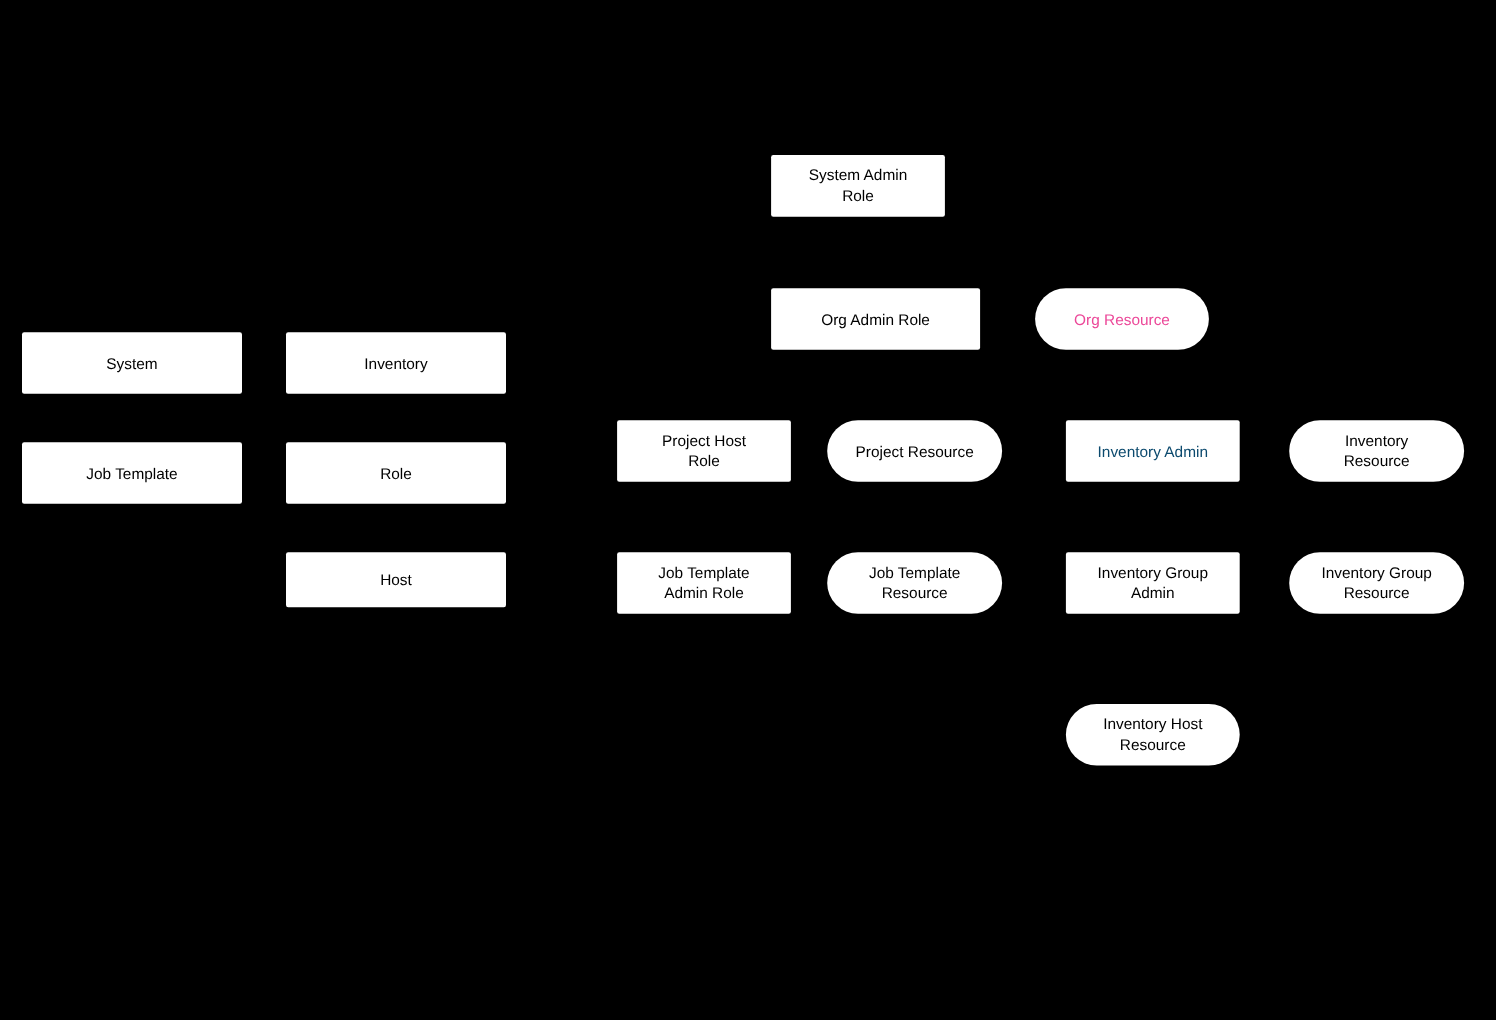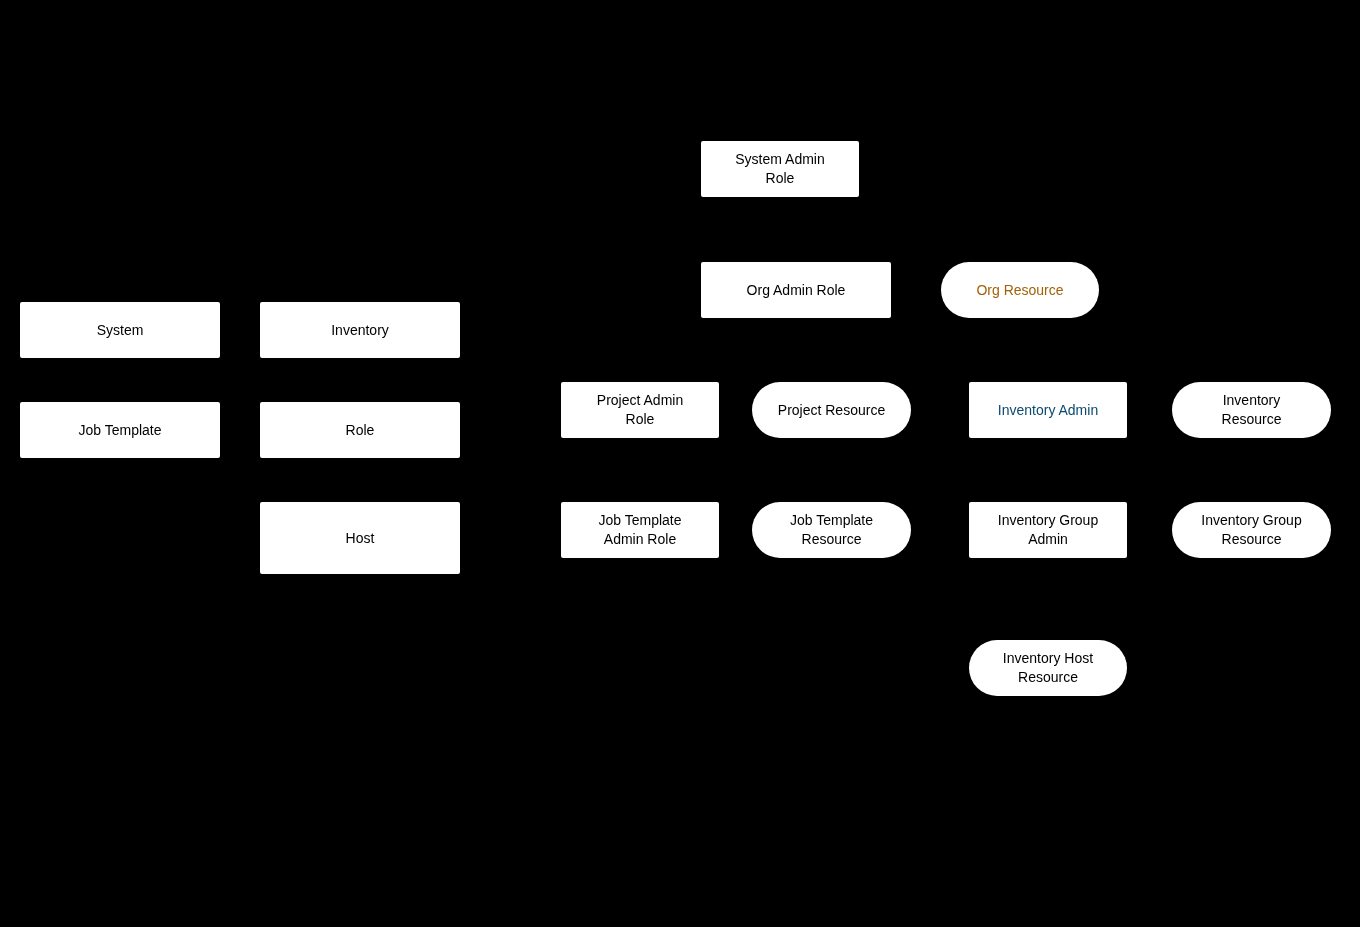--- a/index.html
+++ b/index.html
@@ -37,26 +37,26 @@
   }
 </style>
 </head>
 <body>
 
 <div id="canvas" style="background: rgb(0, 0, 0);">
     <div class="node rect" style="left: 20px; top: 302px; width: 200px; height: 56px; background: rgb(255, 255, 255); color: rgb(0, 0, 0);">System</div>
     <div class="node rect" style="left: 260px; top: 302px; width: 200px; height: 56px; background: rgb(255, 255, 255); color: rgb(0, 0, 0);">Inventory</div>
     <div class="node rect" style="left: 20px; top: 402px; width: 200px; height: 56px; background: rgb(255, 255, 255); color: rgb(0, 0, 0);">Job Template</div>
     <div class="node rect" style="left: 260px; top: 402px; width: 200px; height: 56px; background: rgb(255, 255, 255); color: rgb(0, 0, 0);">Role</div>
-    <div class="node rect" style="left: 260px; top: 502px; width: 200px; height: 72px; background: rgb(255, 255, 255); color: rgb(0, 0, 0);">Host</div>
+    <div class="node rect" style="left: 260px; top: 502px; width: 200px; height: 50px; background: rgb(255, 255, 255); color: rgb(0, 0, 0);">Host</div>
     <div class="node rect" style="left: 701px; top: 141px; width: 158px; height: 56px; background: rgb(255, 255, 255); color: rgb(0, 0, 0);">System Admin
 Role</div>
     <div class="node rect" style="left: 701px; top: 262px; width: 190px; height: 56px; background: rgb(255, 255, 255); color: rgb(0, 0, 0);">Org Admin Role</div>
-    <div class="node pill" style="left: 941px; top: 262px; width: 158px; height: 56px; background: rgb(255, 255, 255); color: #a16207;">Org Resource</div>
-    <div class="node rect" style="left: 561px; top: 382px; width: 158px; height: 56px; background: rgb(255, 255, 255); color: rgb(0, 0, 0);">Project Admin
+    <div class="node pill" style="left: 941px; top: 262px; width: 158px; height: 56px; background: rgb(255, 255, 255); color: #ec4899;">Org Resource</div>
+    <div class="node rect" style="left: 561px; top: 382px; width: 158px; height: 56px; background: rgb(255, 255, 255); color: rgb(0, 0, 0);">Project Host
 Role</div>
     <div class="node pill" style="left: 752px; top: 382px; width: 159px; height: 56px; background: rgb(255, 255, 255); color: rgb(0, 0, 0);">Project Resource</div>
     <div class="node rect" style="left: 969px; top: 382px; width: 158px; height: 56px; background: rgb(255, 255, 255); color: #0c4a6e;">Inventory Admin</div>
     <div class="node pill" style="left: 1172px; top: 382px; width: 159px; height: 56px; background: rgb(255, 255, 255); color: rgb(0, 0, 0);">Inventory
 Resource</div>
     <div class="node rect" style="left: 561px; top: 502px; width: 158px; height: 56px; background: rgb(255, 255, 255); color: rgb(0, 0, 0);">Job Template
 Admin Role</div>
     <div class="node pill" style="left: 752px; top: 502px; width: 159px; height: 56px; background: rgb(255, 255, 255); color: rgb(0, 0, 0);">Job Template
 Resource</div>
     <div class="node rect" style="left: 969px; top: 502px; width: 158px; height: 56px; background: rgb(255, 255, 255); color: rgb(0, 0, 0);">Inventory Group

